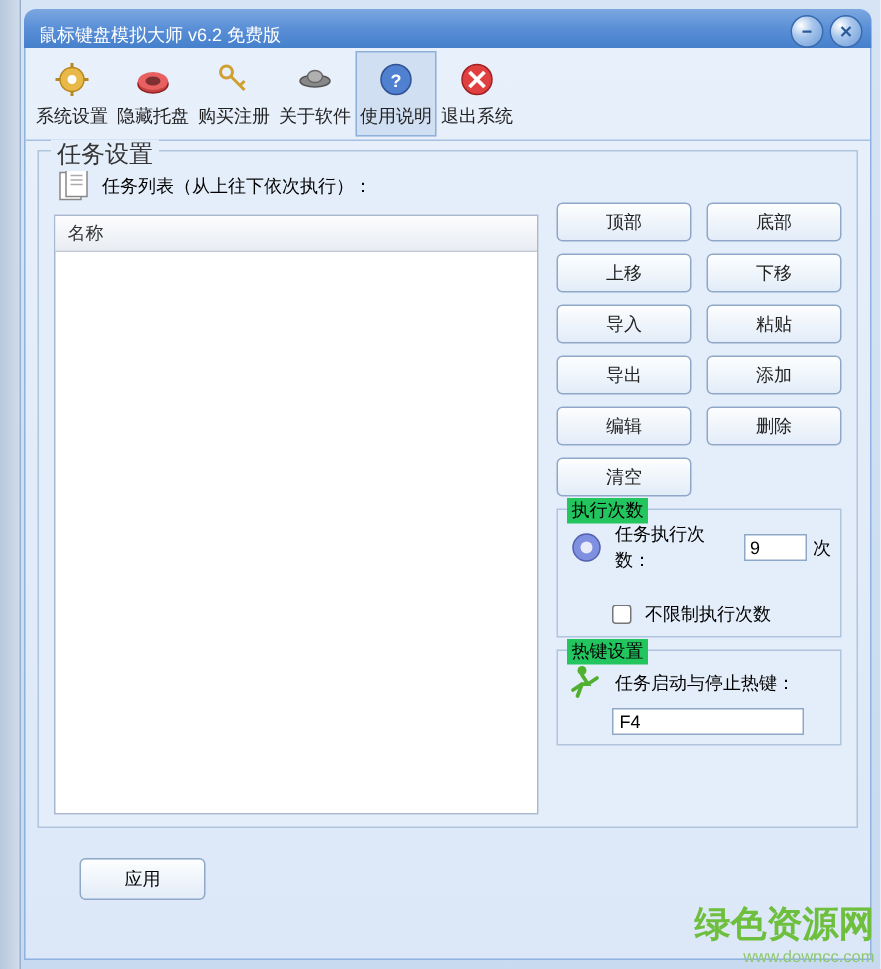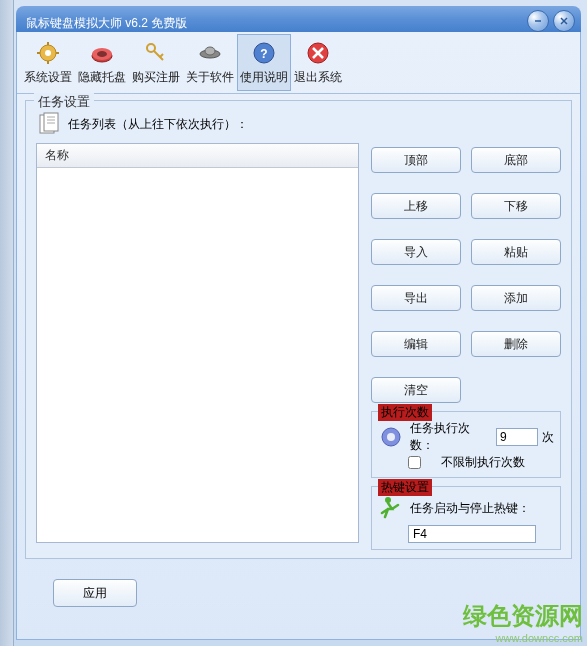--- a/index.html
+++ b/index.html
@@ -12,39 +12,39 @@
 
 .window-body { background: linear-gradient(180deg, #e8f0fb 0%, #dce8f8 100%); margin: 0 6px 6px 16px; border: 1px solid #8fb3e0; border-top: none; height: 608px; }
 
 .toolbar { display: flex; padding: 2px 4px; gap: 0; border-bottom: 1px solid #a8c0e0; }
 .tb-item { width: 54px; text-align: center; padding: 2px 0 4px; cursor: pointer; border: 1px solid transparent; }
 .tb-item.active { background: #d0dff2; border: 1px solid #8fb0d8; }
 .tb-item .ico { width: 28px; height: 28px; margin: 2px auto 2px; display: flex; align-items: center; justify-content: center; }
 .tb-item .lbl { font-size: 12px; color: #222; }
 
 .group { border: 1px solid #b0c4de; margin: 6px 8px; padding: 10px 10px 8px; position: relative; background: #e4eefa; }
-.group-title { position: absolute; top: -8px; left: 8px; background: #e4eefa; padding: 0 4px; color: #333; font-size: 13px; }
+.group-title { position: absolute; top: -8px; left: 8px; background: #e4eefa; padding: 0 4px; color: #333; font-size: 16px; }
 
 .task-area { display: flex; gap: 12px; }
 .task-list-wrap { flex: 1; }
 .task-header { display: flex; align-items: center; gap: 6px; margin-bottom: 6px; }
 .task-header .ico { width: 26px; height: 26px; }
 .list-box { border: 1px solid #a8b8d0; background: #fff; height: 400px; }
 .list-head { background: linear-gradient(180deg, #fdfdfe, #e8ecf2); border-bottom: 1px solid #c0c8d4; padding: 3px 8px; color: #333; }
 
 .side { width: 190px; display: flex; flex-direction: column; gap: 8px; }
 .btn-grid { display: grid; grid-template-columns: 1fr 1fr; gap: 8px 10px; margin-top: 24px; }
-.btn { height: 26px; border: 1px solid #8fa8c8; border-radius: 4px; background: linear-gradient(180deg, #fdfefe, #e2ecf8); cursor: pointer; color: #222; font-size: 12px; margin-top: 12px; }
+.btn { height: 26px; border: 1px solid #8fa8c8; border-radius: 4px; background: linear-gradient(180deg, #fdfefe, #e2ecf8); cursor: pointer; color: #222; font-size: 12px; }
 
 .sub-group { border: 1px solid #b0c4de; padding: 8px 6px 6px; position: relative; background: #e4eefa; }
-.sub-title { position: absolute; top: -8px; left: 6px; background: #b91c1c; padding: 0 3px; font-size: 12px; }
+.sub-title { position: absolute; top: -8px; left: 6px; background: #22c55e; padding: 0 3px; font-size: 12px; }
 .exec-row { display: flex; align-items: center; gap: 4px; }
 .exec-row .ico { width: 26px; height: 26px; margin-right: 2px; }
 .num-input { width: 42px; height: 18px; border: 1px solid #8fa8c8; padding: 0 3px; background: #fff; }
-.chk-row { display: flex; align-items: center; gap: 20px; margin-top: 0; margin-left: 30px; }
+.chk-row { display: flex; align-items: center; gap: 9px; margin-top: 19px; margin-left: 30px; }
 .chk { width: 13px; height: 13px; }
 .hotkey-input { width: 128px; height: 18px; border: 1px solid #8fa8c8; padding: 0 4px; background: #fff; margin-left: 30px; margin-top: 4px; }
 
 .apply-btn { width: 84px; height: 28px; margin: 14px 0 0 36px; border: 1px solid #8fa8c8; border-radius: 4px; background: linear-gradient(180deg, #fdfefe, #e2ecf8); cursor: pointer; }
 
 .watermark { position: absolute; right: 4px; bottom: 2px; text-align: right; color: #6fbf3f; font-family: Arial; }
 .watermark .l1 { font-size: 24px; font-weight: bold; }
 .watermark .l2 { font-size: 11px; color: #8fc86f; }
 
 .left-edge { position: absolute; left: 0; top: 0; width: 14px; height: 646px; background: linear-gradient(90deg, #b8c8dc, #d0dcec); border-right: 1px solid #98b0cc; }

